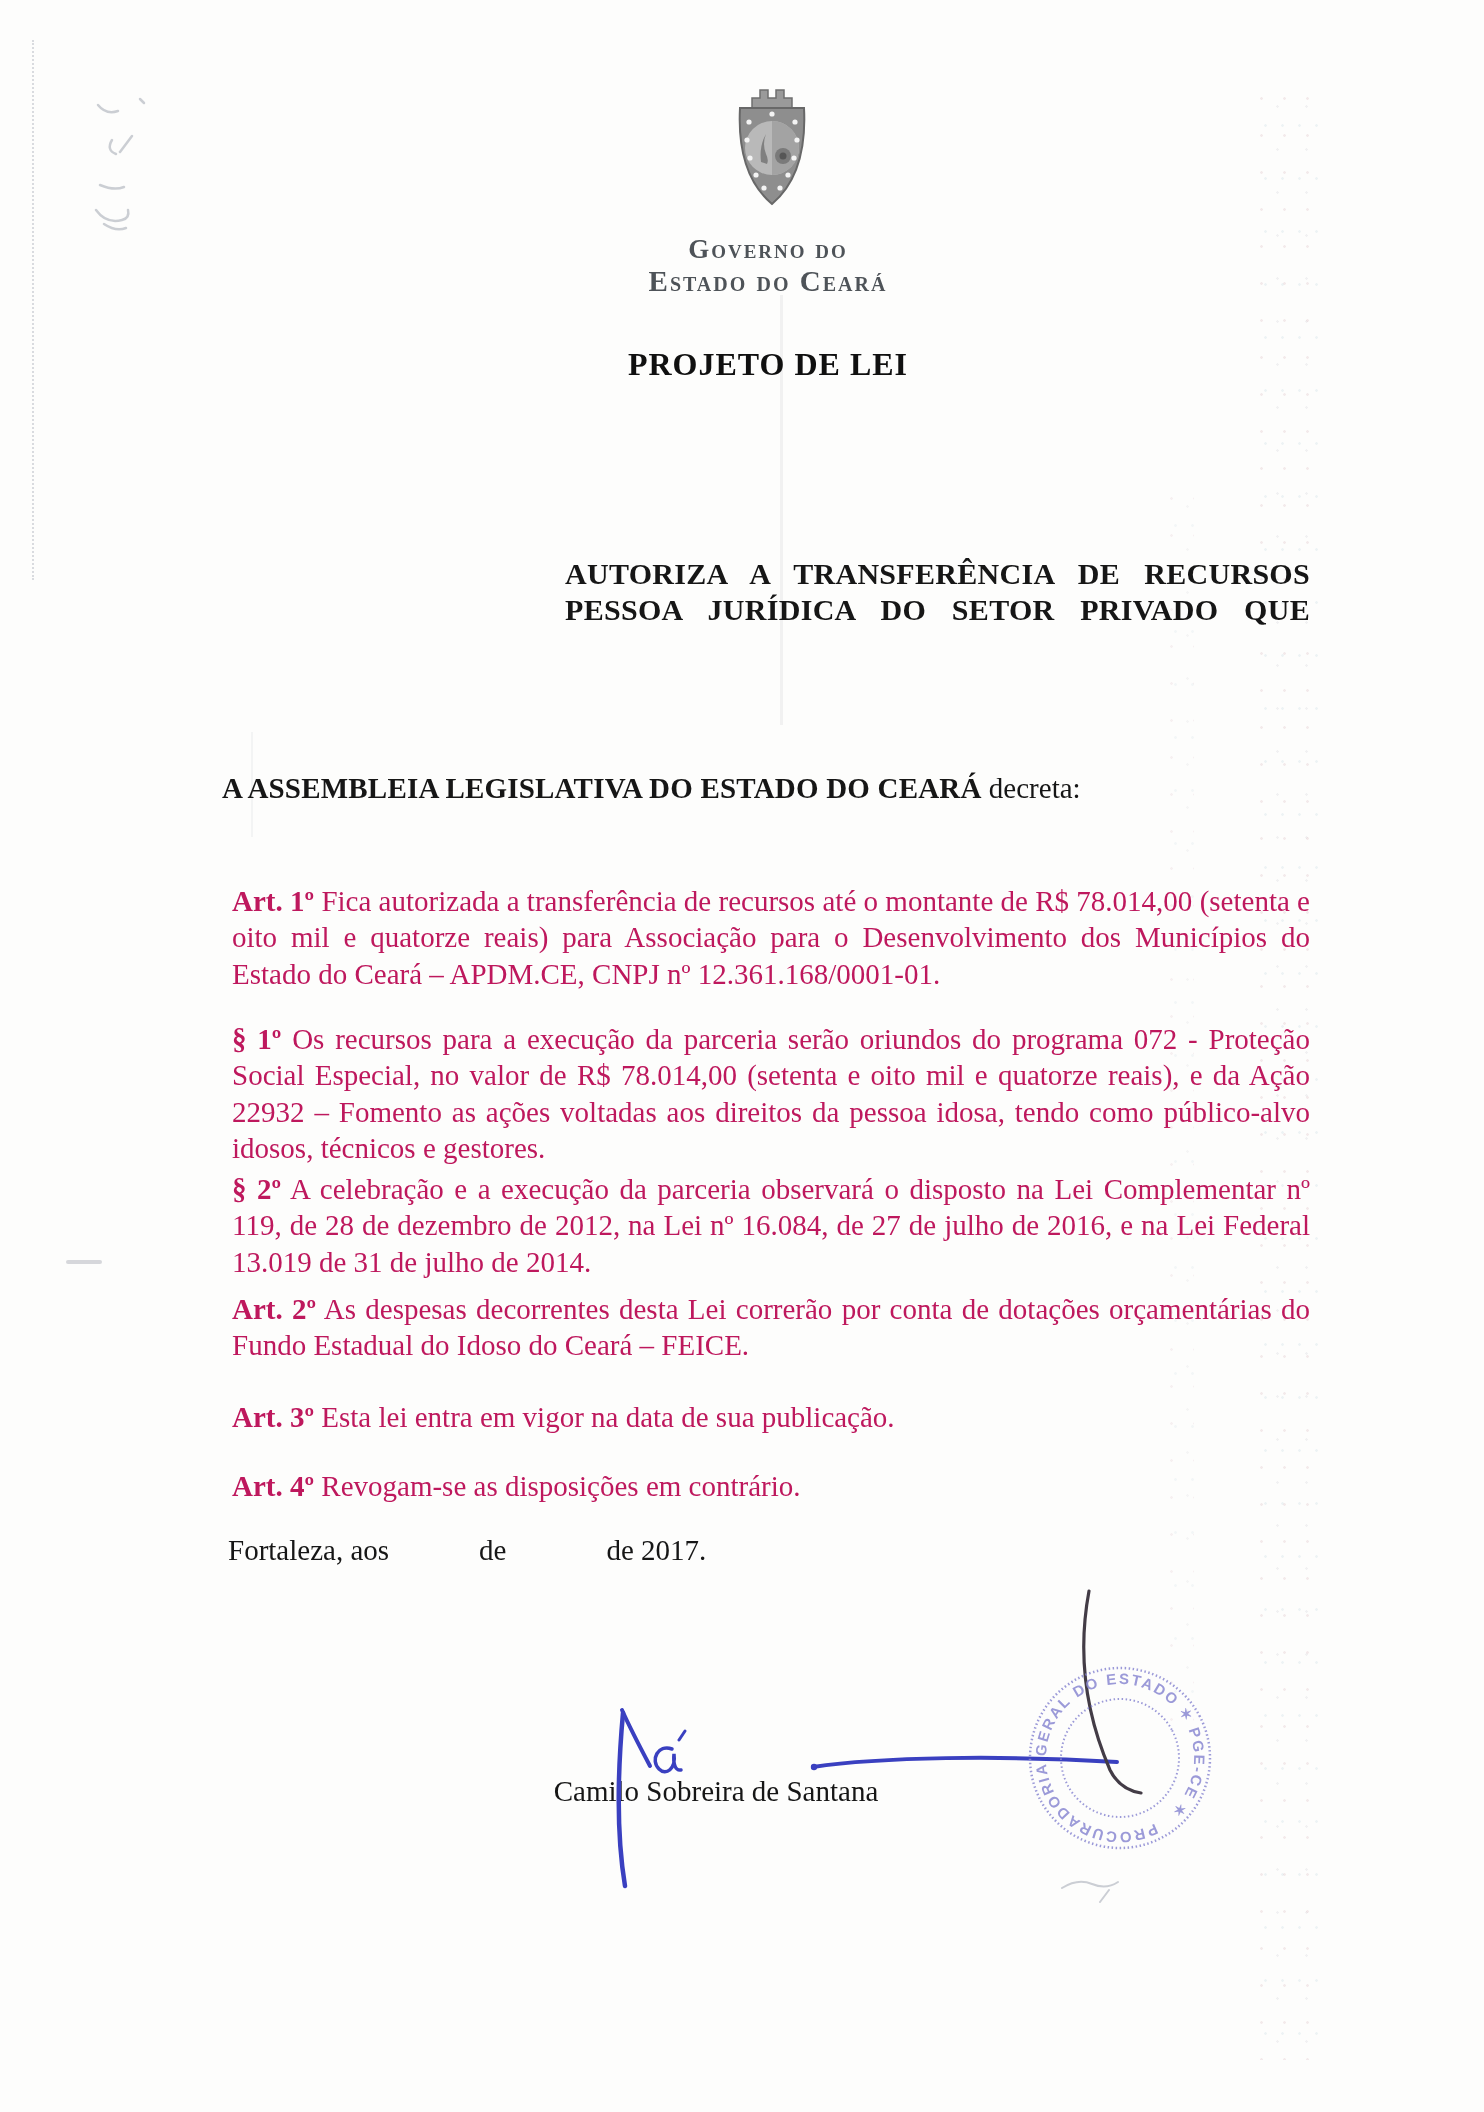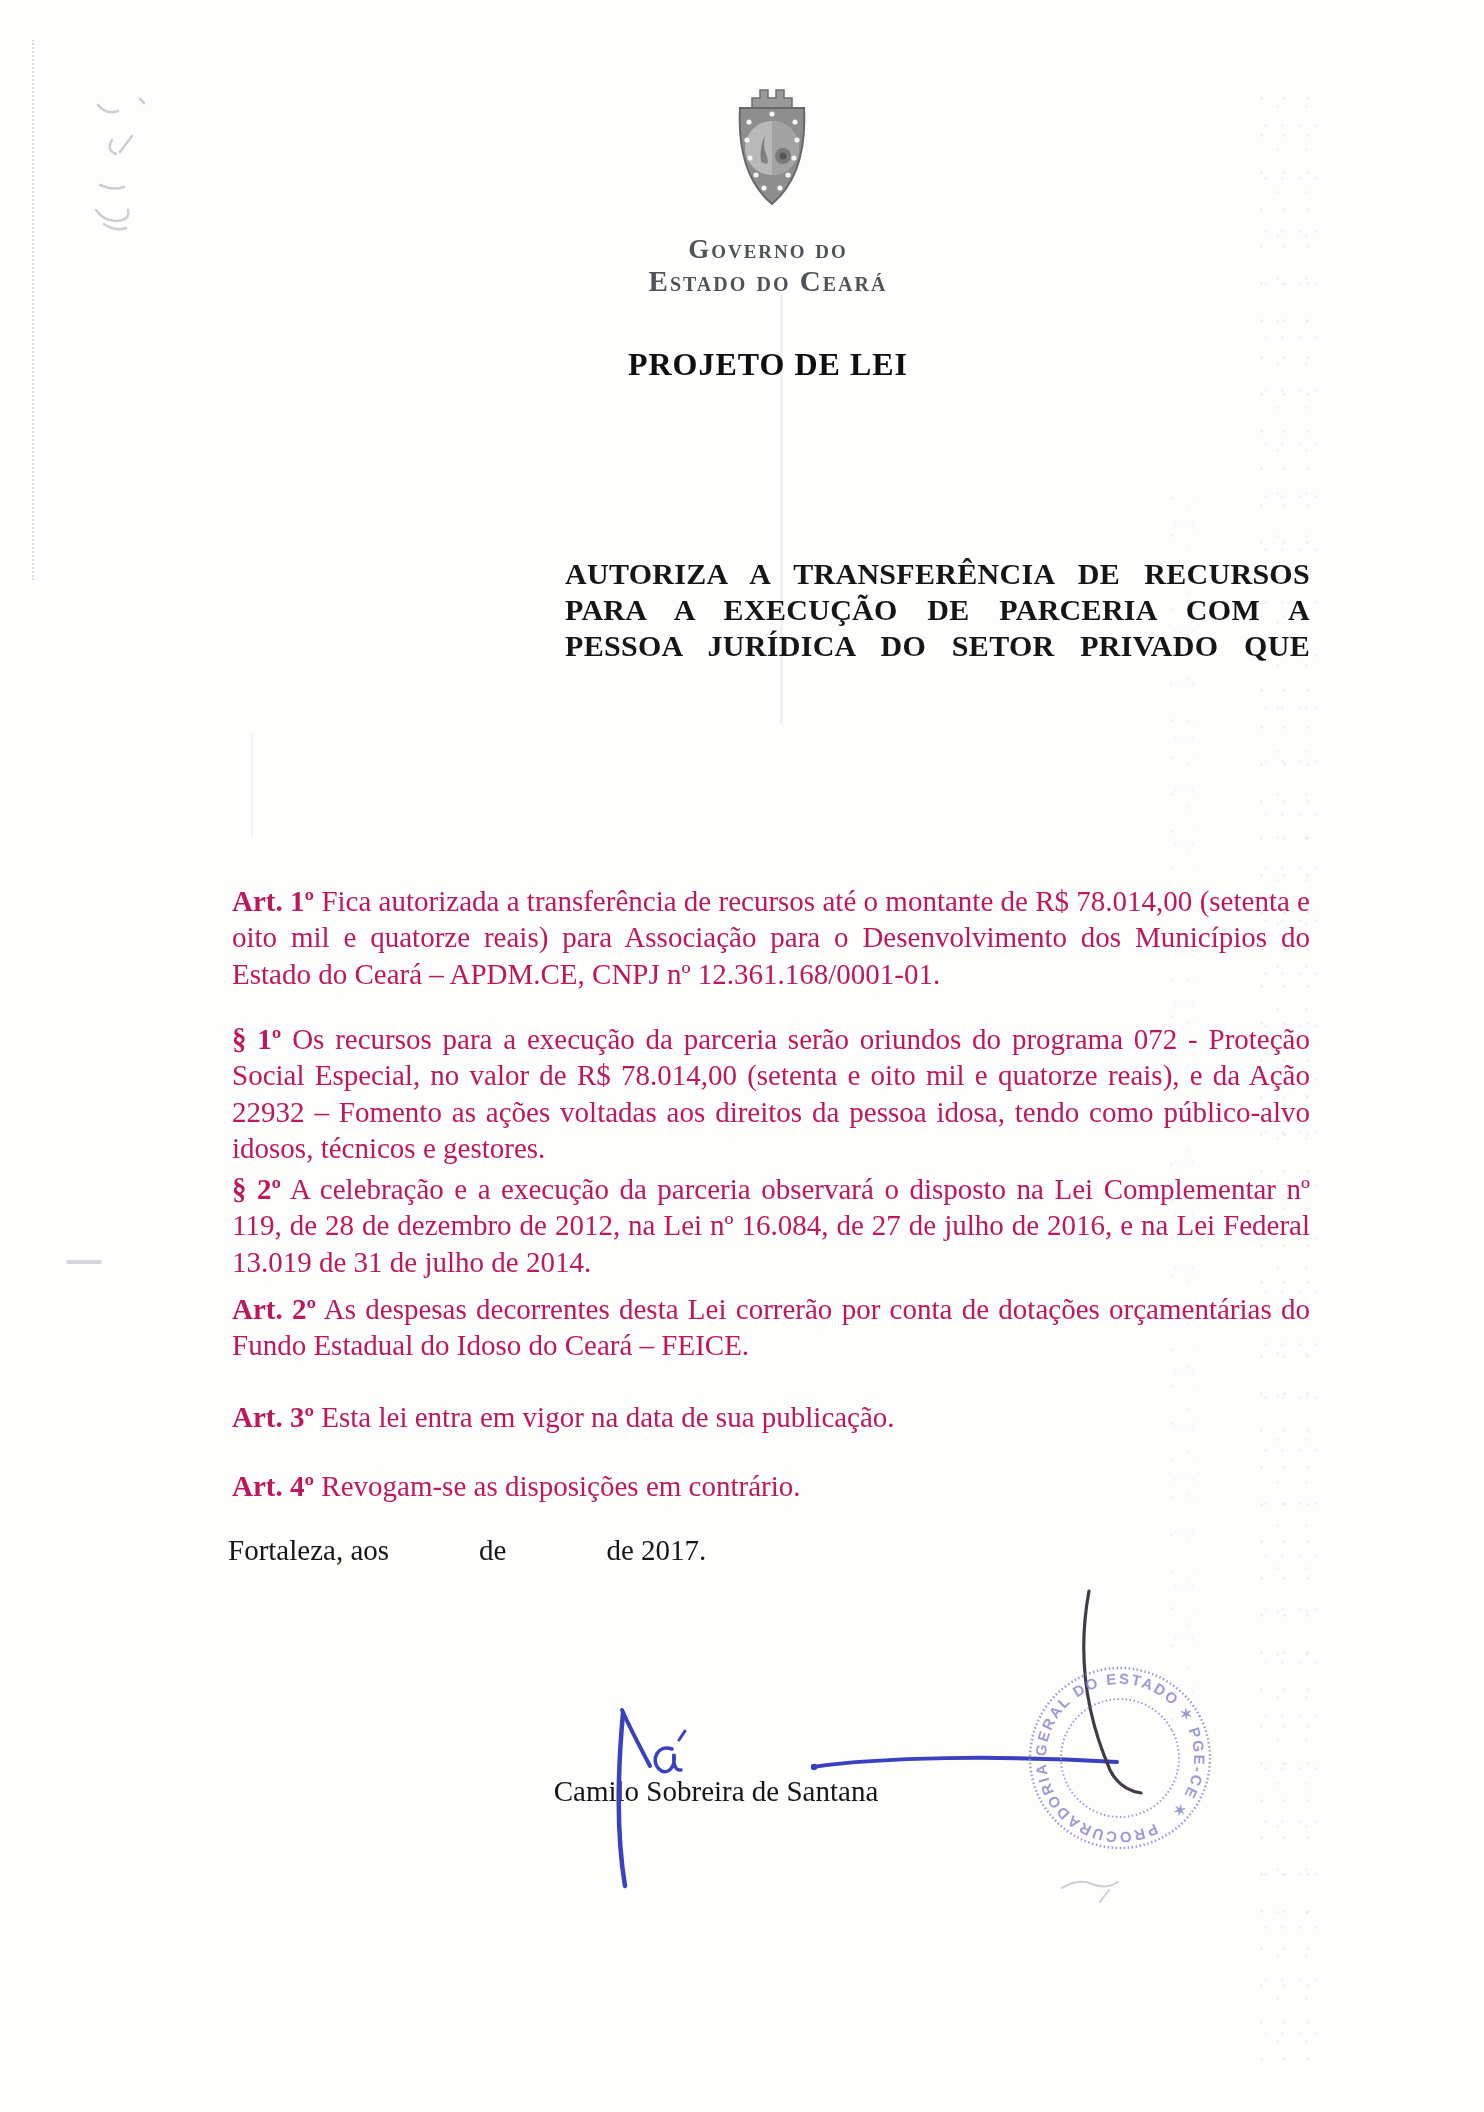--- a/index.html
+++ b/index.html
@@ -160,24 +160,24 @@
 
   <div class="org">
     <div class="org-line1">Governo do</div>
     <div class="org-line2">Estado do Ceará</div>
   </div>
 
   <div class="doc-title">PROJETO DE LEI</div>
 
   <div class="epigraph">
     <div class="epi-line">AUTORIZA A TRANSFERÊNCIA DE RECURSOS</div>
-    <div class="epi-line">PARA A EXECUÇÃO DE PARCERIA COM A</div>
     <div class="epi-line">PESSOA JURÍDICA DO SETOR PRIVADO QUE</div>
   </div>
 
+  <div class="enacting"><b>A ASSEMBLEIA LEGISLATIVA DO ESTADO DO CEARÁ</b><span> decreta:</span></div>
 
   <p class="par p-art1"><b>Art. 1º</b><span> Fica autorizada a transferência de recursos até o montante de R$ 78.014,00 (setenta e oito mil e quatorze reais) para Associação para o Desenvolvimento dos Municípios do Estado do Ceará – APDM.CE, CNPJ nº 12.361.168/0001-01.</span></p>
   <p class="par p-par1"><b>§ 1º</b><span> Os recursos para a execução da parceria serão oriundos do programa 072 - Proteção Social Especial, no valor de R$ 78.014,00 (setenta e oito mil e quatorze reais), e da Ação 22932 – Fomento as ações voltadas aos direitos da pessoa idosa, tendo como público-alvo idosos, técnicos e gestores.</span></p>
   <p class="par p-par2"><b>§ 2º</b><span> A celebração e a execução da parceria observará o disposto na Lei Complementar nº 119, de 28 de dezembro de 2012, na Lei nº 16.084, de 27 de julho de 2016, e na Lei Federal 13.019 de 31 de julho de 2014.</span></p>
   <p class="par p-art2"><b>Art. 2º</b><span> As despesas decorrentes desta Lei correrão por conta de dotações orçamentárias do Fundo Estadual do Idoso do Ceará – FEICE.</span></p>
   <p class="par p-art3"><b>Art. 3º</b><span> Esta lei entra em vigor na data de sua publicação.</span></p>
   <p class="par p-art4"><b>Art. 4º</b><span> Revogam-se as disposições em contrário.</span></p>
 
   <div class="closing">
     <div class="closing-line2"><span>Fortaleza, aos</span><span class="gap1"></span><span>de</span><span class="gap2"></span><span>de 2017.</span></div>

